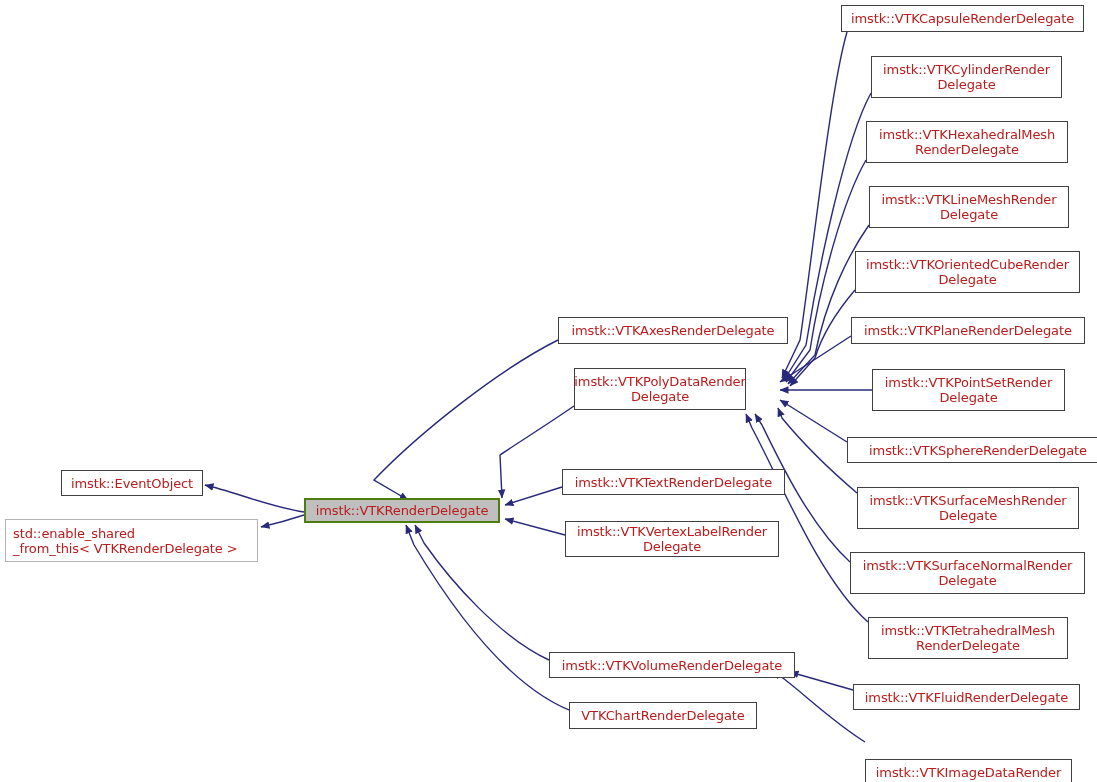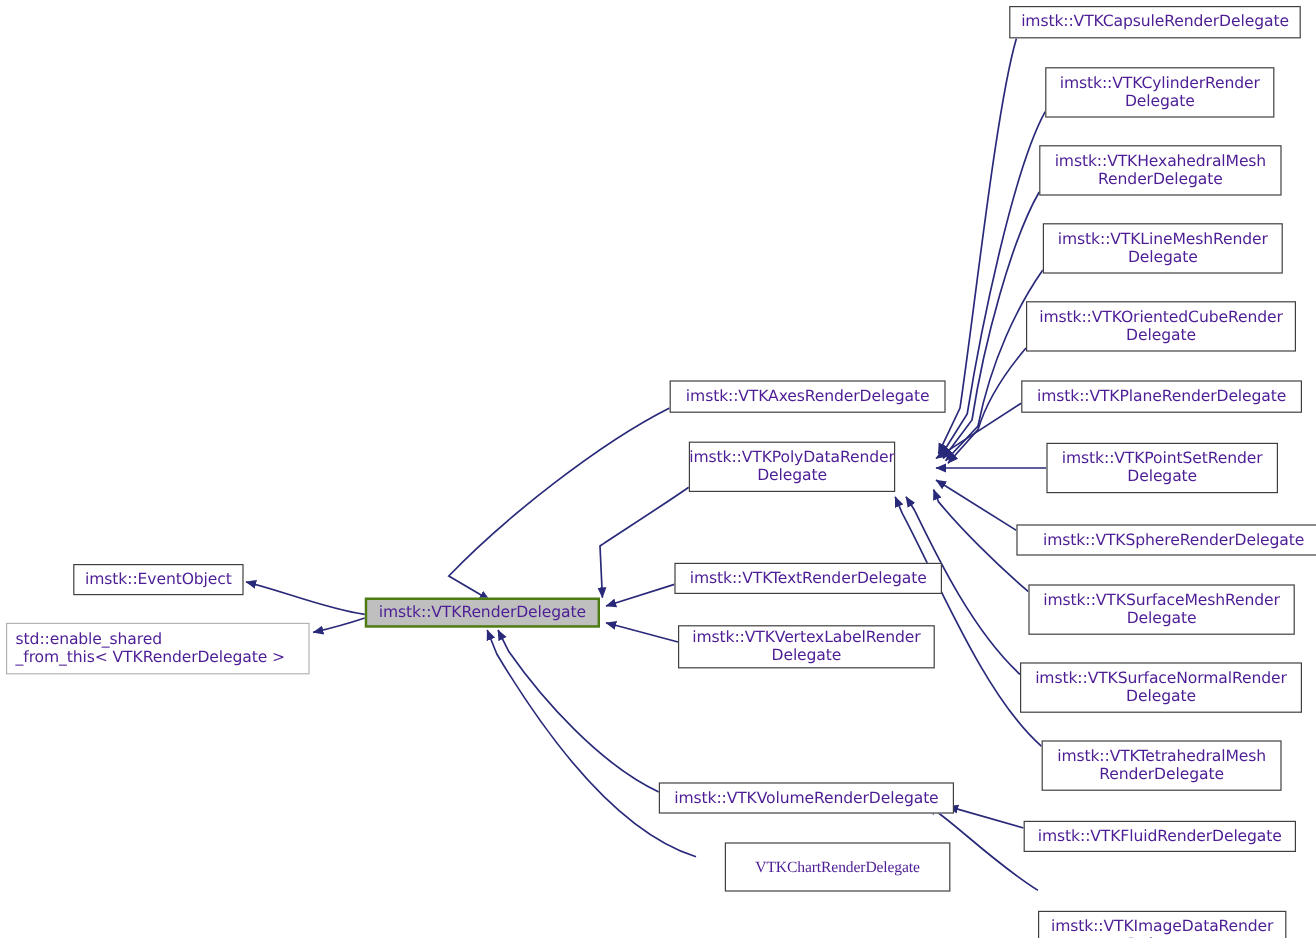--- a/index.html
+++ b/index.html
@@ -25,21 +25,21 @@
   }
   .node {
     position: absolute;
     box-sizing: border-box;
     display: flex;
     align-items: center;
     justify-content: center;
     text-align: center;
     background: #ffffff;
     border: 1px solid #404040;
-    color: #4c1d95;
+    color: #b91c1c;
     font-size: 13px;
     line-height: 15px;
     letter-spacing: -0.1px;
     white-space: pre-line;
     padding: 0 4px;
   }
   .node.current {
     background: #bfbfbf;
     border: 2px solid #4d7c0f;
   }
@@ -91,21 +91,21 @@
       <div class="node external" style="left: 5px; top: 519px; width: 253px; height: 43px;">std::enable_shared
 _from_this&lt; VTKRenderDelegate &gt;</div>
       <div class="node current" style="left: 304px; top: 498px; width: 196px; height: 25px;">imstk::VTKRenderDelegate</div>
       <div class="node" style="left: 558px; top: 317px; width: 230px; height: 27px;">imstk::VTKAxesRenderDelegate</div>
       <div class="node" style="left: 574px; top: 368px; width: 172px; height: 42px;">imstk::VTKPolyDataRender
 Delegate</div>
       <div class="node" style="left: 562px; top: 469px; width: 223px; height: 26px;">imstk::VTKTextRenderDelegate</div>
       <div class="node" style="left: 565px; top: 521px; width: 214px; height: 36px;">imstk::VTKVertexLabelRender
 Delegate</div>
       <div class="node" style="left: 549px; top: 652px; width: 246px; height: 26px;">imstk::VTKVolumeRenderDelegate</div>
-      <div class="node" style="left: 604px; top: 702px; width: 188px; height: 41px; font-family: Liberation Serif, serif;">VTKChartRenderDelegate</div>
+      <div class="node" style="left: 569px; top: 702px; width: 188px; height: 27px;">VTKChartRenderDelegate</div>
       <div class="node" style="left: 841px; top: 5px; width: 243px; height: 27px;">imstk::VTKCapsuleRenderDelegate</div>
       <div class="node" style="left: 871px; top: 56px; width: 191px; height: 42px;">imstk::VTKCylinderRender
 Delegate</div>
       <div class="node" style="left: 866px; top: 121px; width: 202px; height: 42px;">imstk::VTKHexahedralMesh
 RenderDelegate</div>
       <div class="node" style="left: 869px; top: 186px; width: 200px; height: 42px;">imstk::VTKLineMeshRender
 Delegate</div>
       <div class="node" style="left: 855px; top: 251px; width: 225px; height: 42px;">imstk::VTKOrientedCubeRender
 Delegate</div>
       <div class="node" style="left: 851px; top: 317px; width: 234px; height: 27px;">imstk::VTKPlaneRenderDelegate</div>

